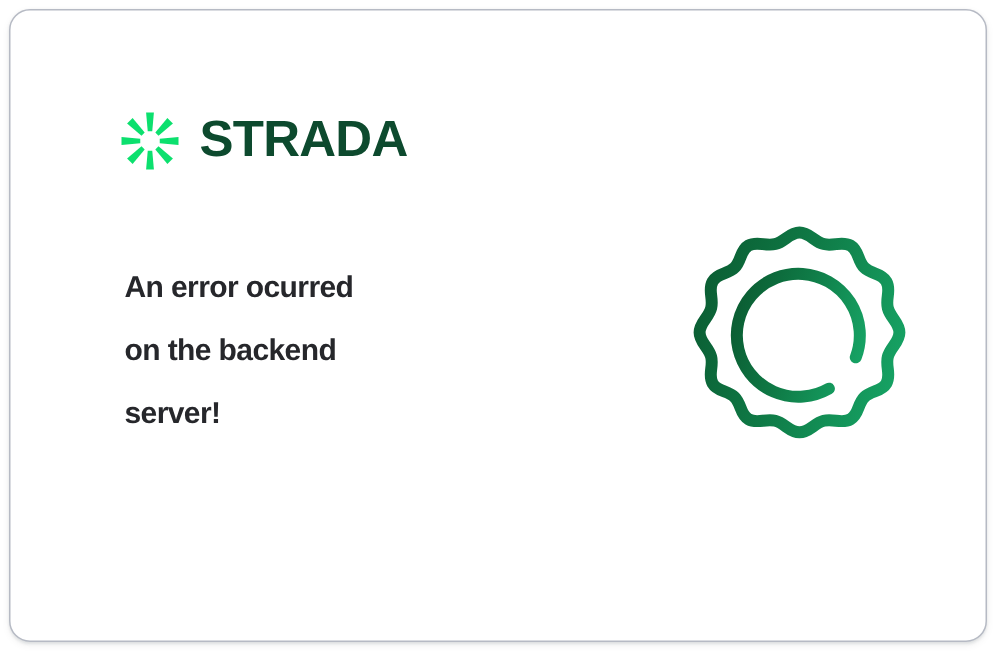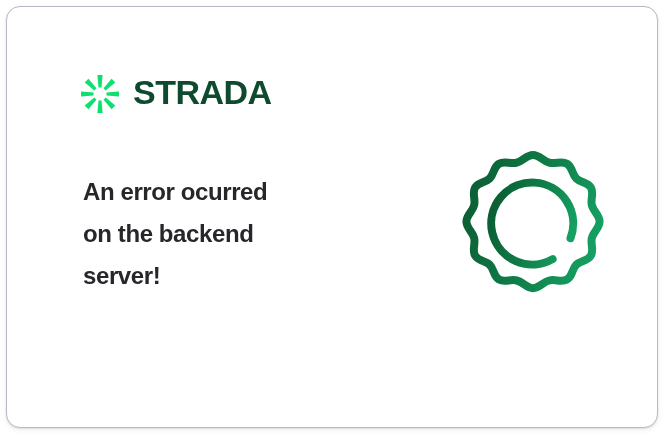--- a/index.html
+++ b/index.html
@@ -68,21 +68,21 @@
   }
 
   
   .headline {
     position: absolute;
     left: 76px;
     top: 164px;
     width: 300px;
     margin: 0;
     font-family: "Liberation Sans", "DejaVu Sans", sans-serif;
-    font-size: 24px;
+    font-size: 20px;
     line-height: 42px;
     font-weight: 700;
     letter-spacing: -0.4px;
     color: #26272b;
     white-space: pre-line;
   }
 
   
   .gear-wrap {
     position: absolute;

